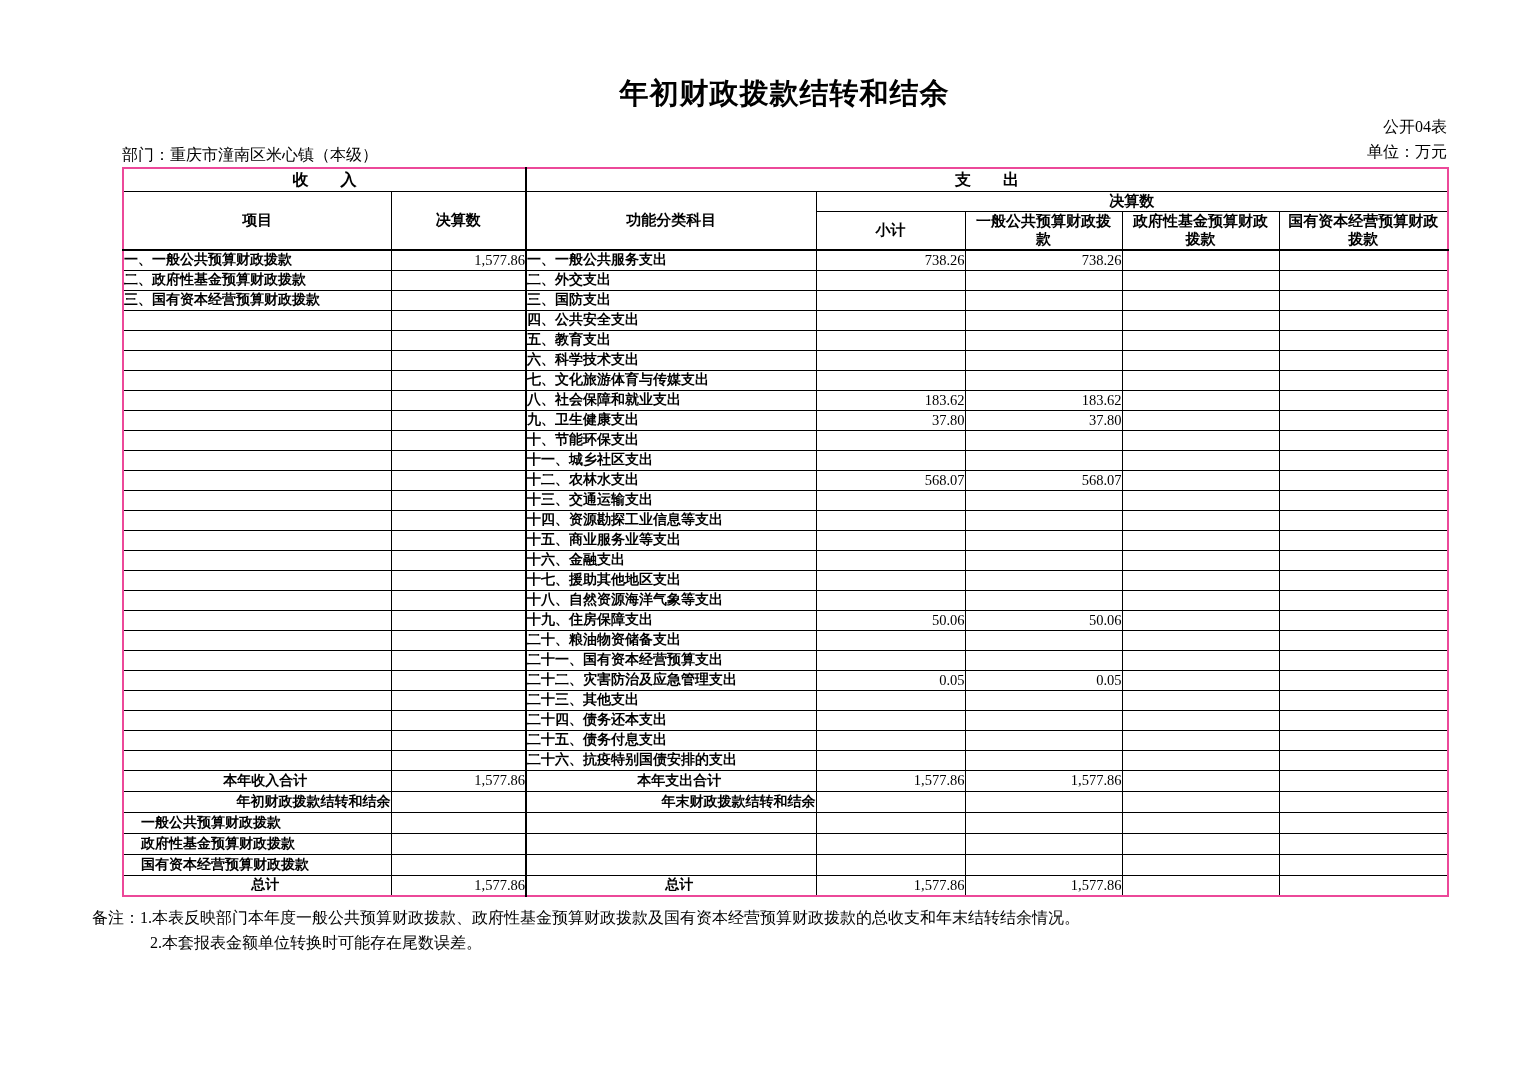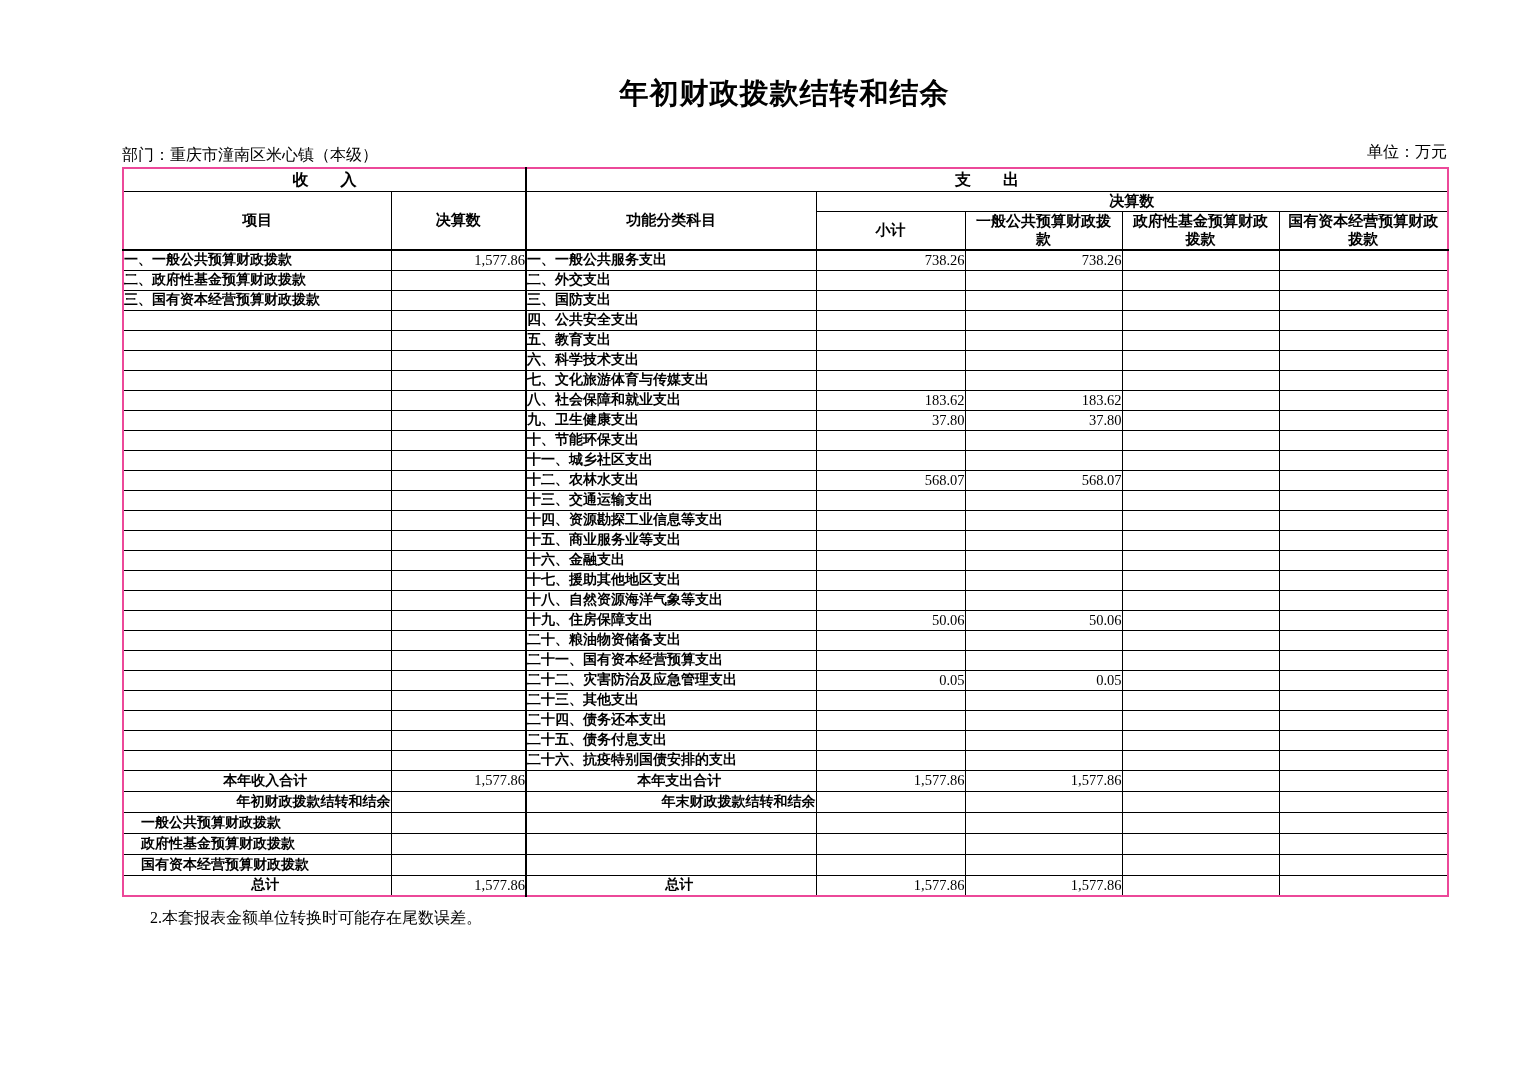--- a/index.html
+++ b/index.html
@@ -83,20 +83,21 @@
     text-align: center; font-size: 15px;
   }
 </style>
 </head>
 <body>
 
 <div class="sheet">
 
   <h1 class="title">年初财政拨款结转和结余</h1>
 
+  <div class="table-code">公开04表</div>
   <div class="unit-line">单位：万元</div>
   <div class="dept-line">部门：重庆市潼南区米心镇（本级）</div>
 
   <table class="fiscal">
     <colgroup>
       <col style="width:268px">
       <col style="width:135px">
       <col style="width:290px">
       <col style="width:149px">
       <col style="width:157px">
@@ -409,17 +410,18 @@
           <td class="item divL a-center">总计</td>
           <td class="num">1,577.86</td>
           <td class="num">1,577.86</td>
           <td class="num"></td>
           <td class="num"></td>
         </tr>
       </tbody>
   </table>
 
   <div class="notes">
+    <div class="note-1">备注：1.本表反映部门本年度一般公共预算财政拨款、政府性基金预算财政拨款及国有资本经营预算财政拨款的总收支和年末结转结余情况。</div>
     <div class="note-2">2.本套报表金额单位转换时可能存在尾数误差。</div>
   </div>
 
 
 </div>
 
 </body></html>

